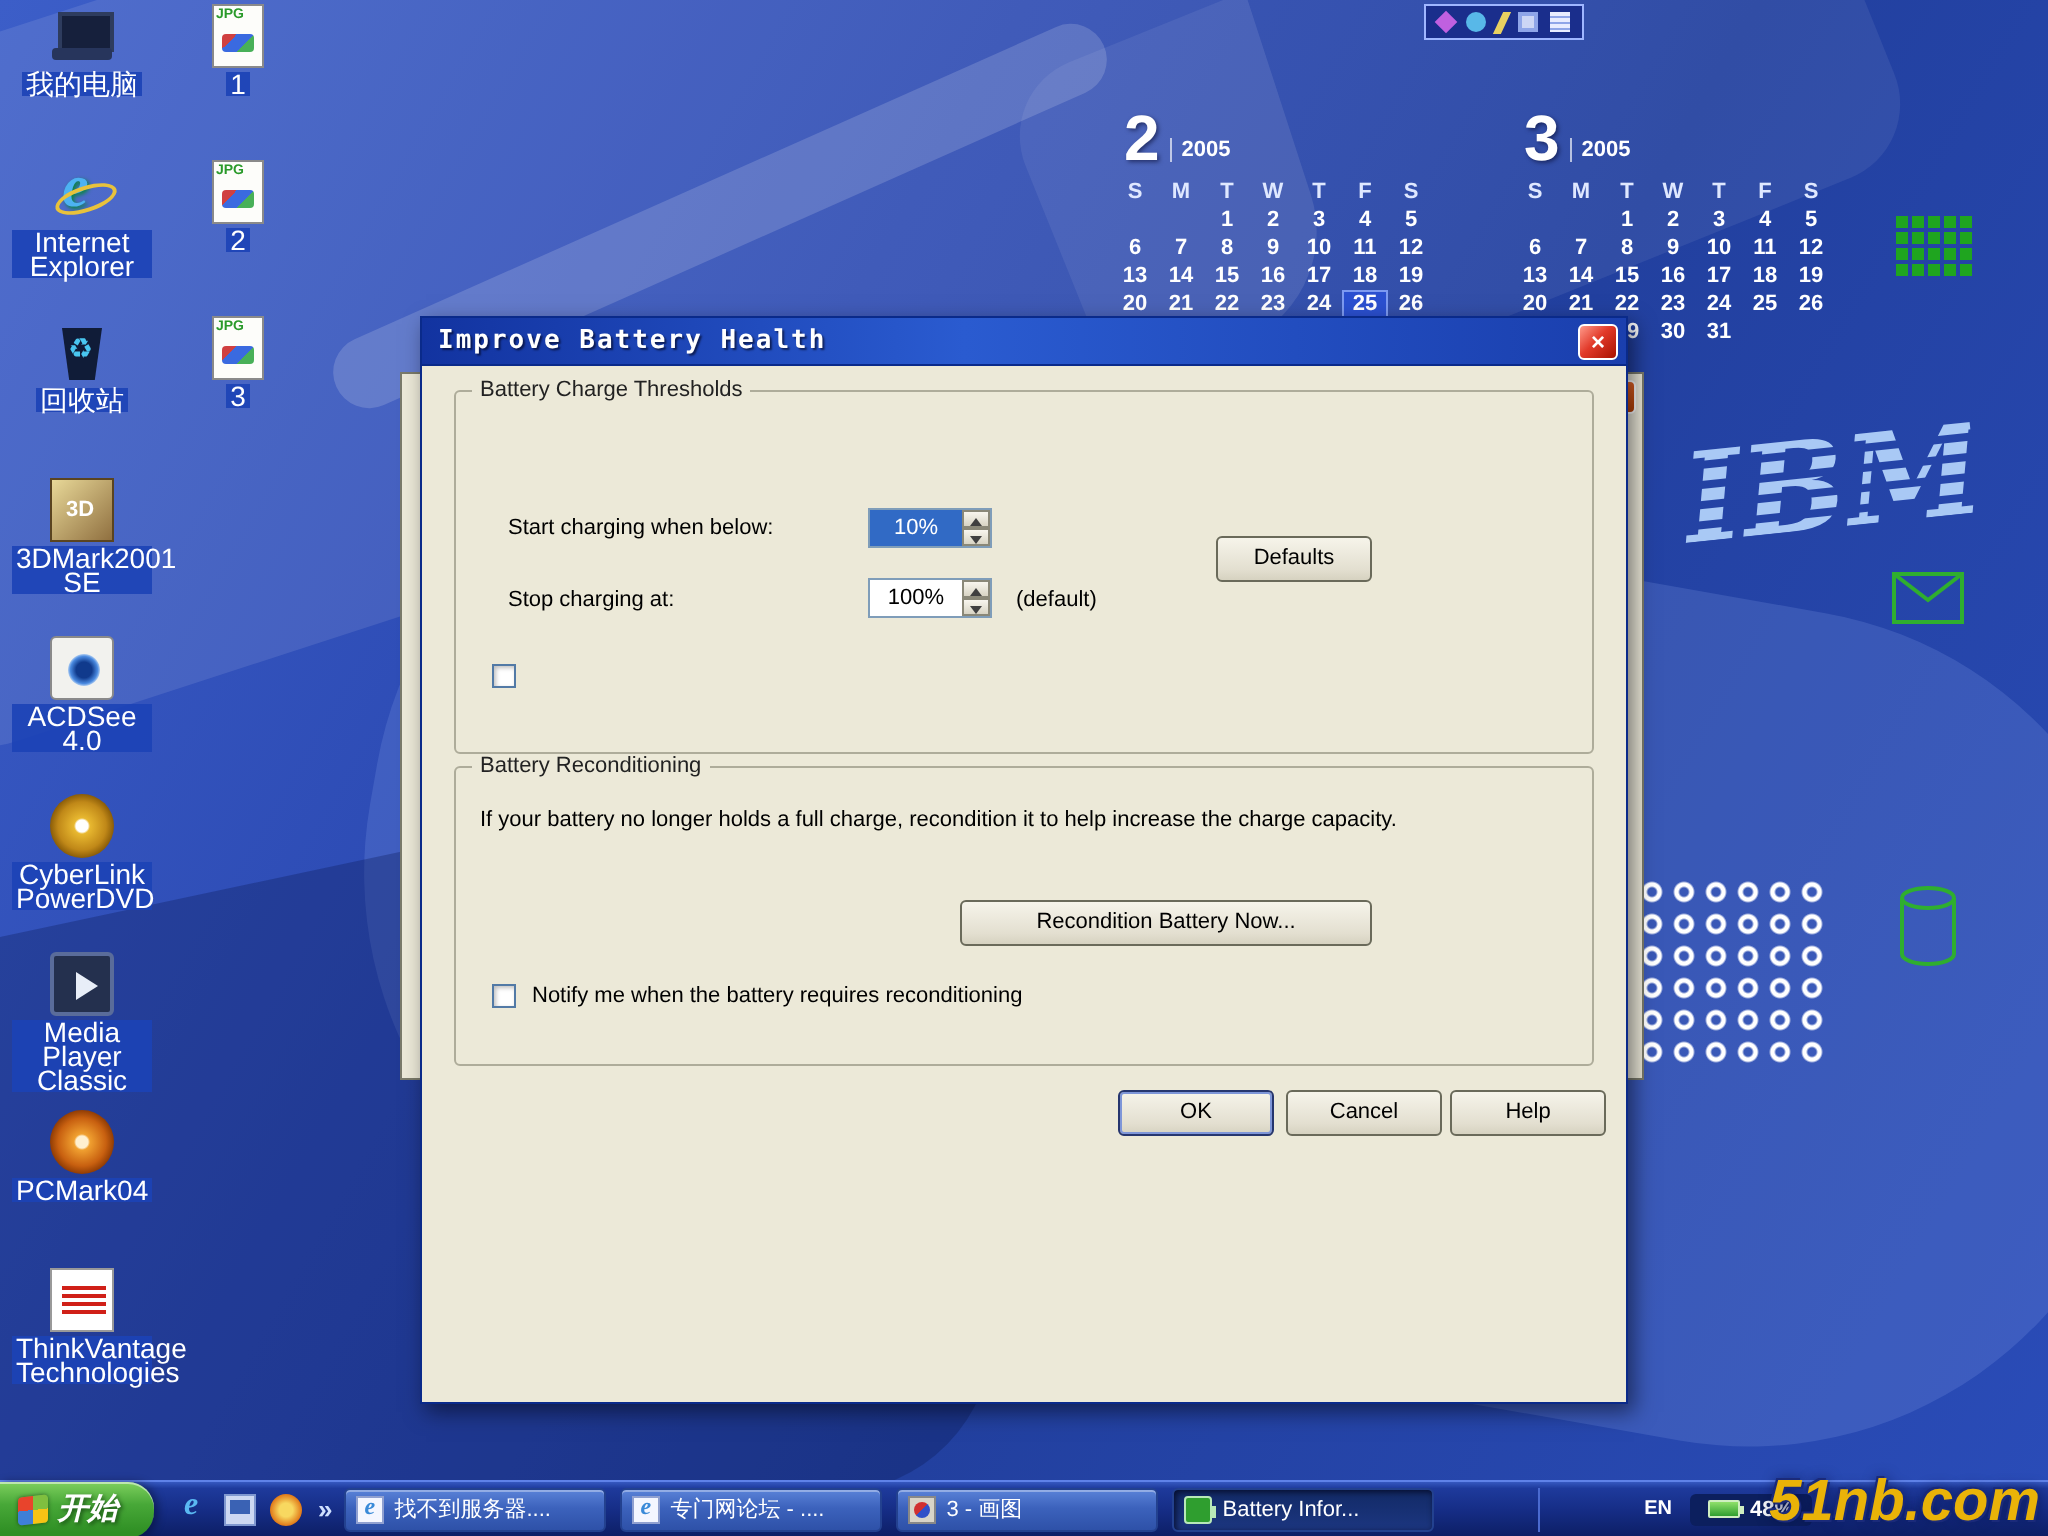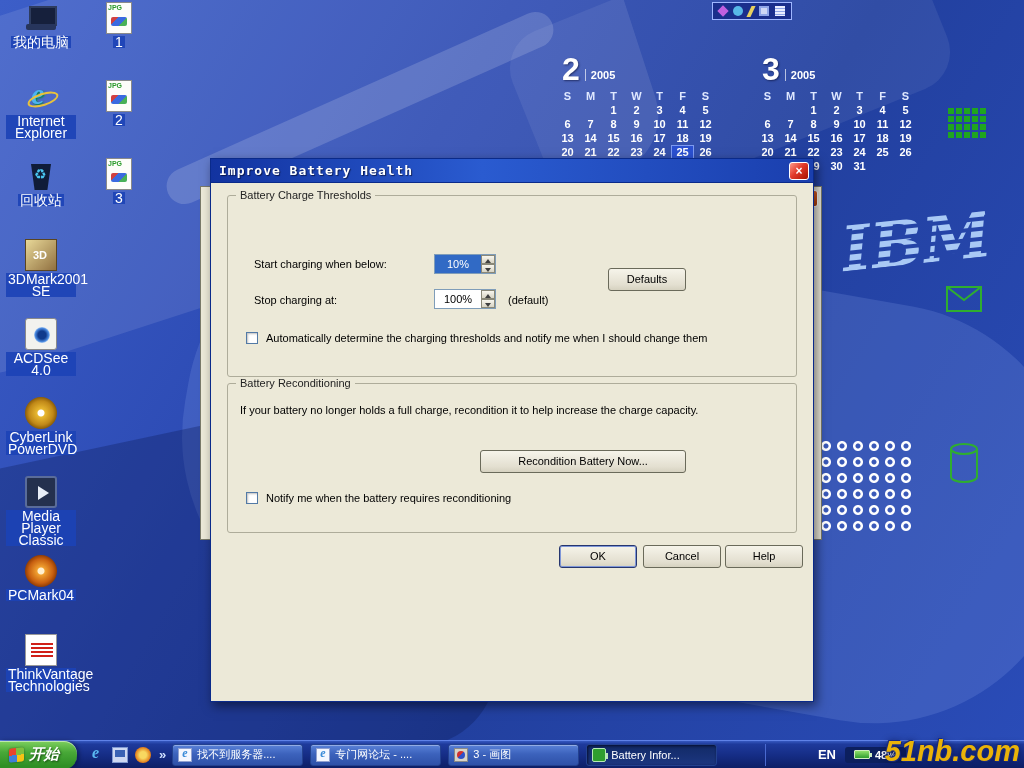--- a/index.html
+++ b/index.html
@@ -152,21 +152,21 @@
   .ticon { width:14px; height:14px; flex:none; position:relative; }
   .t-ie-page { background:#f4f6ff; border:1px solid #90a0d0; }
   .t-ie-page::before { content:"e"; position:absolute; left:3px; top:-3px; font:italic bold 12px "Liberation Serif",serif; color:#3a8ad8; }
   .t-paint { background:#d8d4c8; border:1px solid #888; }
   .t-paint::before { content:""; position:absolute; left:2px; top:2px; width:8px; height:8px;
     background:linear-gradient(135deg,#d03030 50%,#3050c8 50%); border-radius:50%; }
   .t-battery { background:#2f9e2f; border:1px solid #b8e8b8; border-radius:2px; }
   .t-battery::before { content:""; position:absolute; right:-3px; top:4px; width:3px; height:6px; background:#b8e8b8; }
   .tray { margin-left:auto; margin-right:118px; display:flex; align-items:center; gap:9px;
     padding-left:10px; border-left:1px solid #4a6ad0; height:22px; }
-  .lang { font-size:13px; font-weight:bold; color:#fff; cursor:pointer;padding-left:42px; }
+  .lang { font-size:10px; font-weight:bold; color:#fff; cursor:pointer;padding-left:42px; }
   .battchip { display:flex; align-items:center; gap:5px; background:#0c1f5e; border-radius:3px;
     padding:2px 9px; cursor:pointer; }
   .batticon { width:16px; height:9px; background:linear-gradient(180deg,#8fe06a,#2f9e2f); border:1px solid #cfeec0;
     border-radius:1px; position:relative; }
   .batticon::before { content:""; position:absolute; right:-3px; top:2px; width:2px; height:4px; background:#cfeec0; }
   .battchip span:last-child { font-size:11px; font-weight:bold; color:#fff; }
   .watermark { position:absolute; right:4px; bottom:0; z-index:50;
     font:italic bold 29px "Liberation Sans",sans-serif; color:#eab308;
     text-shadow:1px 1px 0 #1a2a7a, -1px -1px 0 #1a2a7a, 0 0 7px rgba(5,15,70,.8); }
 </style>
@@ -419,21 +419,20 @@
         <span class="spin-btns">
           <span class="sb up"></span>
           <span class="sb dn"></span>
         </span>
       </div>
       <div class="glabel" style="left:280px;top:98px">(default)</div>
 
       <div class="btn" style="left:380px;top:72px;width:78px">Defaults</div>
 
       <span class="cb" style="left:18px;top:136px"></span>
-      <div class="glabel" style="left:38px;top:136px">Automatically determine the charging thresholds and notify me when I should change them</div>
     </div>
 
     <div class="grp" id="grp2">
       <span class="grp-legend">Battery Reconditioning</span>
       <div class="gtext" style="top:20px">If your battery no longer holds a full charge, recondition it to help increase the charge capacity.</div>
 
       <div class="btn" style="left:252px;top:66px;width:206px">Recondition Battery Now...</div>
 
       <span class="cb" style="left:18px;top:108px"></span>
       <div class="glabel" style="left:38px;top:108px">Notify me when the battery requires reconditioning</div>

